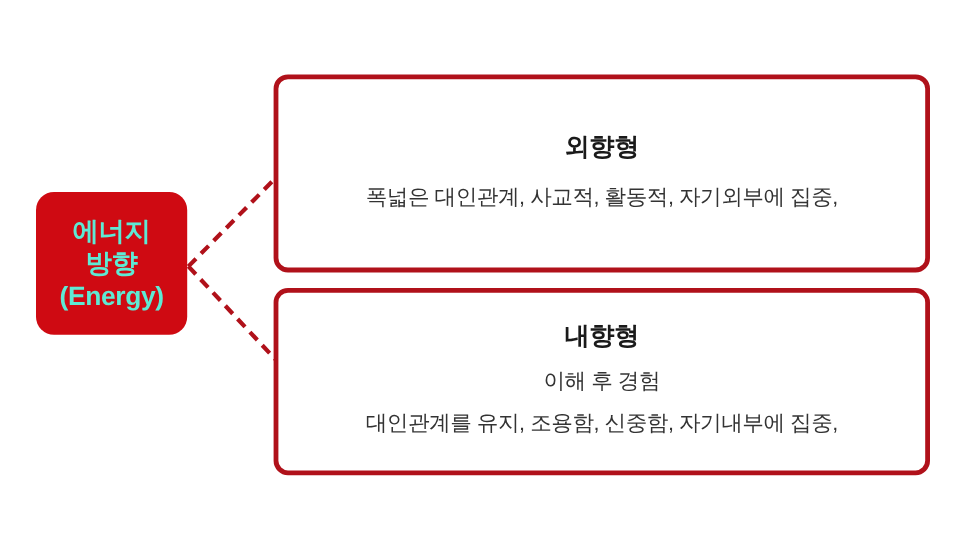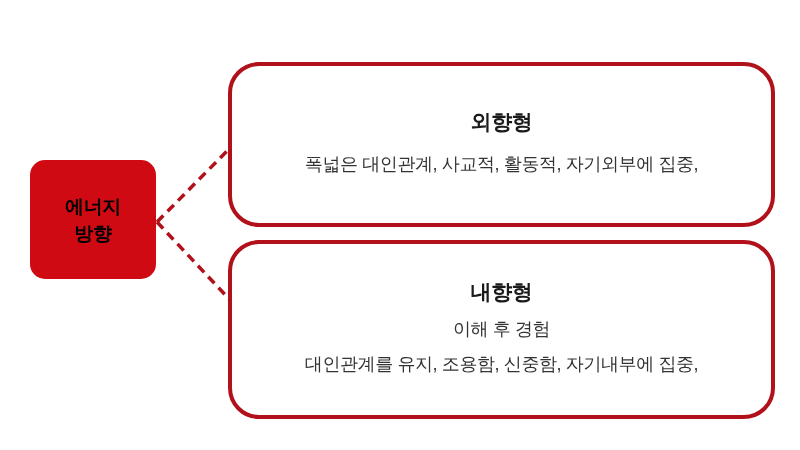--- a/index.html
+++ b/index.html
@@ -39,50 +39,50 @@
     height: 119px;
     background: #cf0a12;
     border-radius: 15px;
     display: flex;
     flex-direction: column;
     align-items: center;
     justify-content: center;
     box-sizing: border-box;
   }
   .root-line {
-    color: #000000;
-    font-size: 19px;
+    color: #5eead4;
+    font-size: 22px;
     font-weight: bold;
     line-height: 27px;
     text-align: center;
     letter-spacing: -0.3px;
     white-space: nowrap;
   }
 
   
   .card {
     position: absolute;
     left: 228px;
     width: 547px;
     border: 4px solid #b0111a;
-    border-radius: 31px;
+    border-radius: 12px;
     background: #ffffff;
     box-sizing: border-box;
     display: flex;
     flex-direction: column;
     align-items: center;
     justify-content: center;
   }
   .card--top {
     top: 62px;
     height: 165px;
   }
   .card--bottom {
     top: 240px;
-    height: 179px;
+    height: 156px;
   }
   .card-title {
     font-size: 21px;
     font-weight: bold;
     color: #1a1a1a;
     letter-spacing: -0.3px;
     text-align: center;
     margin-bottom: 11px;
   }
   .card--bottom .card-title {
@@ -103,20 +103,21 @@
 <div id="diagram">
 
   <svg id="connectors" viewBox="0 0 800 450" width="800" height="450" aria-hidden="true">
     <line x1="157" y1="222" x2="231" y2="147" stroke="#b0111a" stroke-width="3.5" stroke-dasharray="9,6" stroke-linecap="butt"></line>
     <line x1="157" y1="222" x2="231" y2="301" stroke="#b0111a" stroke-width="3.5" stroke-dasharray="9,6" stroke-linecap="butt"></line>
   </svg>
 
   <div class="root-node">
     <div class="root-line">에너지</div>
     <div class="root-line">방향</div>
+    <div class="root-line">(Energy)</div>
   </div>
 
   <div class="card card--top">
     <div class="card-title">외향형</div>
     <div class="card-body-line">폭넓은 대인관계, 사교적, 활동적, 자기외부에 집중,</div>
   </div>
 
   <div class="card card--bottom">
     <div class="card-title">내향형</div>
     <div class="card-body-line">이해 후 경험</div>

